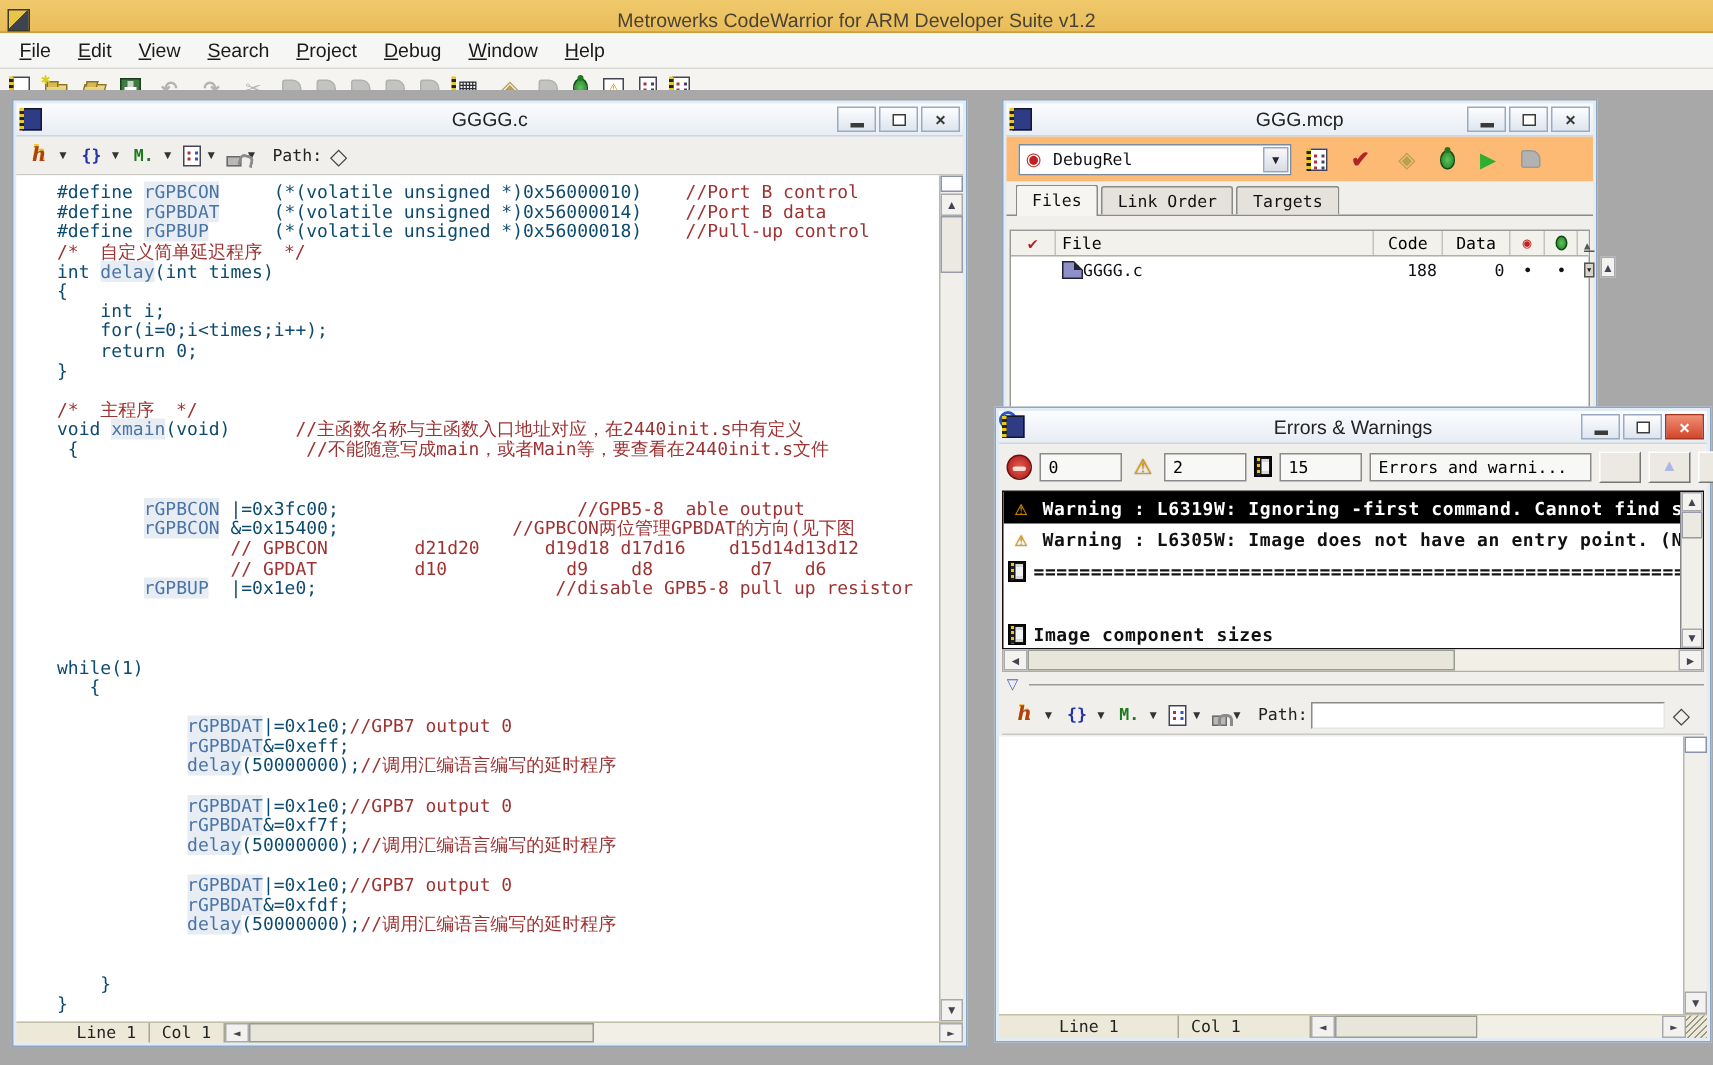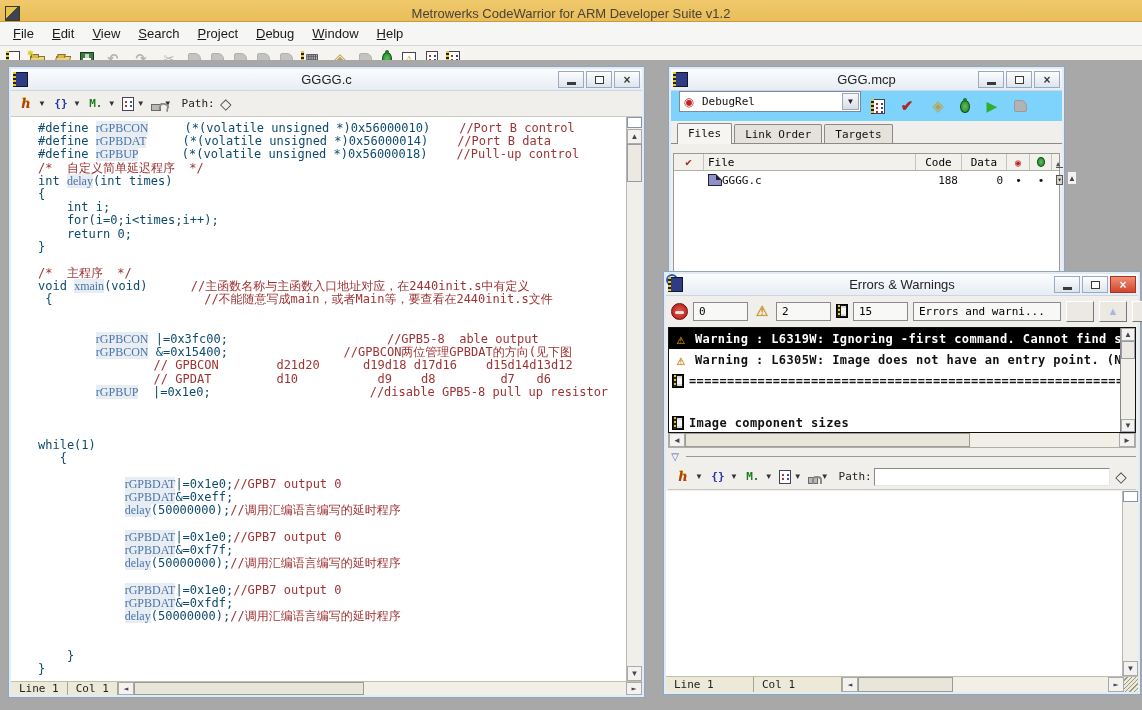--- a/index.html
+++ b/index.html
@@ -99,38 +99,38 @@
 
   
   .pathbar{height:26px;display:flex;align-items:center;gap:2px;padding:0 6px;background:#f0efeb;border-bottom:1px solid #c9c8c2;margin:0 2px;}
   .pathlabel{font:11px "DejaVu Sans Mono",monospace;color:#222;margin-left:4px;}
   .pathfield{flex:1;height:18px;border:1px solid;border-color:#8a8a8a #e6e6e6 #e6e6e6 #8a8a8a;background:#fff;font:11px "DejaVu Sans Mono",monospace;padding:0 4px;color:#222;}
   .editor-body{position:absolute;left:2px;right:2px;top:50px;bottom:16px;display:flex;background:#fff;}
   .codepane{flex:1;overflow:hidden;background:#fff;cursor:text;}
   .code{padding:5px 0 0 27px;font:12px/13.2px "DejaVu Sans Mono",monospace;white-space:pre;}
   .cline{height:13.2px;}
   .cp{color:#0c4a6e;}
-  .ci{color:#4a74a8;background:#e8edf3;font-family:Liberation Serif, serif;}
+  .ci{color:#4a74a8;background:#e8edf3;}
   .cc{color:#9e3232;}
 
   .vscroll{width:16px;flex:none;border-left:1px solid #b8b6b0;background:#f1efe9;display:flex;flex-direction:column;align-items:stretch;}
   .sbox{height:11px;background:#fff;border:1px solid #8a93a8;margin:0 0 1px 0;}
   .sarr{height:15px;background:#f3f2ee;border:1px solid #a8aab0;display:flex;align-items:center;justify-content:center;font-size:8px;color:#445;flex:none;}
   .sthumb{height:38px;background:#ece9e2;border:1px solid #999ca8;flex:none;}
   .sfill{flex:1;}
 
-  .statusbar{position:absolute;left:2px;right:2px;bottom:2px;height:14px;background:#ece9d8;border-top:1px solid #c2bfa8;display:flex;align-items:stretch;font:11px "DejaVu Sans Mono",monospace;color:#222;}
+  .statusbar{position:absolute;left:2px;right:2px;bottom:2px;height:14px;background:#ece9d8;border-top:1px solid #c2bfa8;display:flex;align-items:stretch;font:11px "DejaVu Sans Mono",monospace;color:#222;padding-left:32px;}
   .sseg{padding:0 8px;border-right:1px solid #a8a590;display:flex;align-items:center;flex:none;}
   .harr{width:16px;background:#f3f2ee;border:1px solid #a8aab0;display:flex;align-items:center;justify-content:center;font-size:8px;color:#445;flex:none;}
   .hthumb{background:#e8e5da;border:1px solid #999c90;flex:none;}
   .htrack{flex:1;background:#f1efe6;}
   .grip{width:14px;background:repeating-linear-gradient(135deg,#ece9d8 0 2px,#9a9788 2px 3px);flex:none;}
 
   
-  .mcptb{height:30px;display:flex;gap:12px;padding:0 8px;margin:0 2px;background:#7dd3fc;}
+  .mcptb{height:30px;display:flex;align-items:center;gap:12px;padding:0 8px;margin:0 2px;background:#fdba74;}
   .dd{display:flex;align-items:center;width:182px;height:21px;background:#fff;border:1px solid #7a8aa0;flex:none;}
   .ddlabel{font:11px "DejaVu Sans Mono",monospace;color:#111;margin-left:4px;flex:1;}
   .ddbtn{width:17px;height:17px;margin-right:1px;border:1px solid #98a8c0;background:linear-gradient(#f8f8f8,#d8dde4);display:flex;align-items:center;justify-content:center;font-size:8px;color:#223;}
   .tabsbar{height:23px;display:flex;align-items:flex-end;padding:0 6px;margin:0 2px;border-bottom:1px solid #8a8a86;background:#f0efeb;}
   .tab{font:11px "DejaVu Sans Mono",monospace;color:#111;padding:3px 10px 2px;border:1px solid #8a8a86;border-bottom:none;background:#e4e2da;margin-right:2px;border-radius:2px 2px 0 0;}
   .tab.active{background:#f6f5f1;padding-bottom:4px;position:relative;top:1px;}
   .mcptable{margin:4px 2px 0;background:#fff;border:1px solid #9a9a96;position:absolute;left:2px;right:2px;top:82px;bottom:0;}
   .mhdr{display:flex;height:17px;background:#f2f1ec;border-bottom:1px solid #b0afa8;font:11px "DejaVu Sans Mono",monospace;align-items:center;}
   .mhc{border-right:1px solid #c4c3bc;height:100%;display:flex;align-items:center;padding:0 4px;flex:none;}
   .mrow{display:flex;height:18px;align-items:center;font:11px "DejaVu Sans Mono",monospace;color:#111;}

